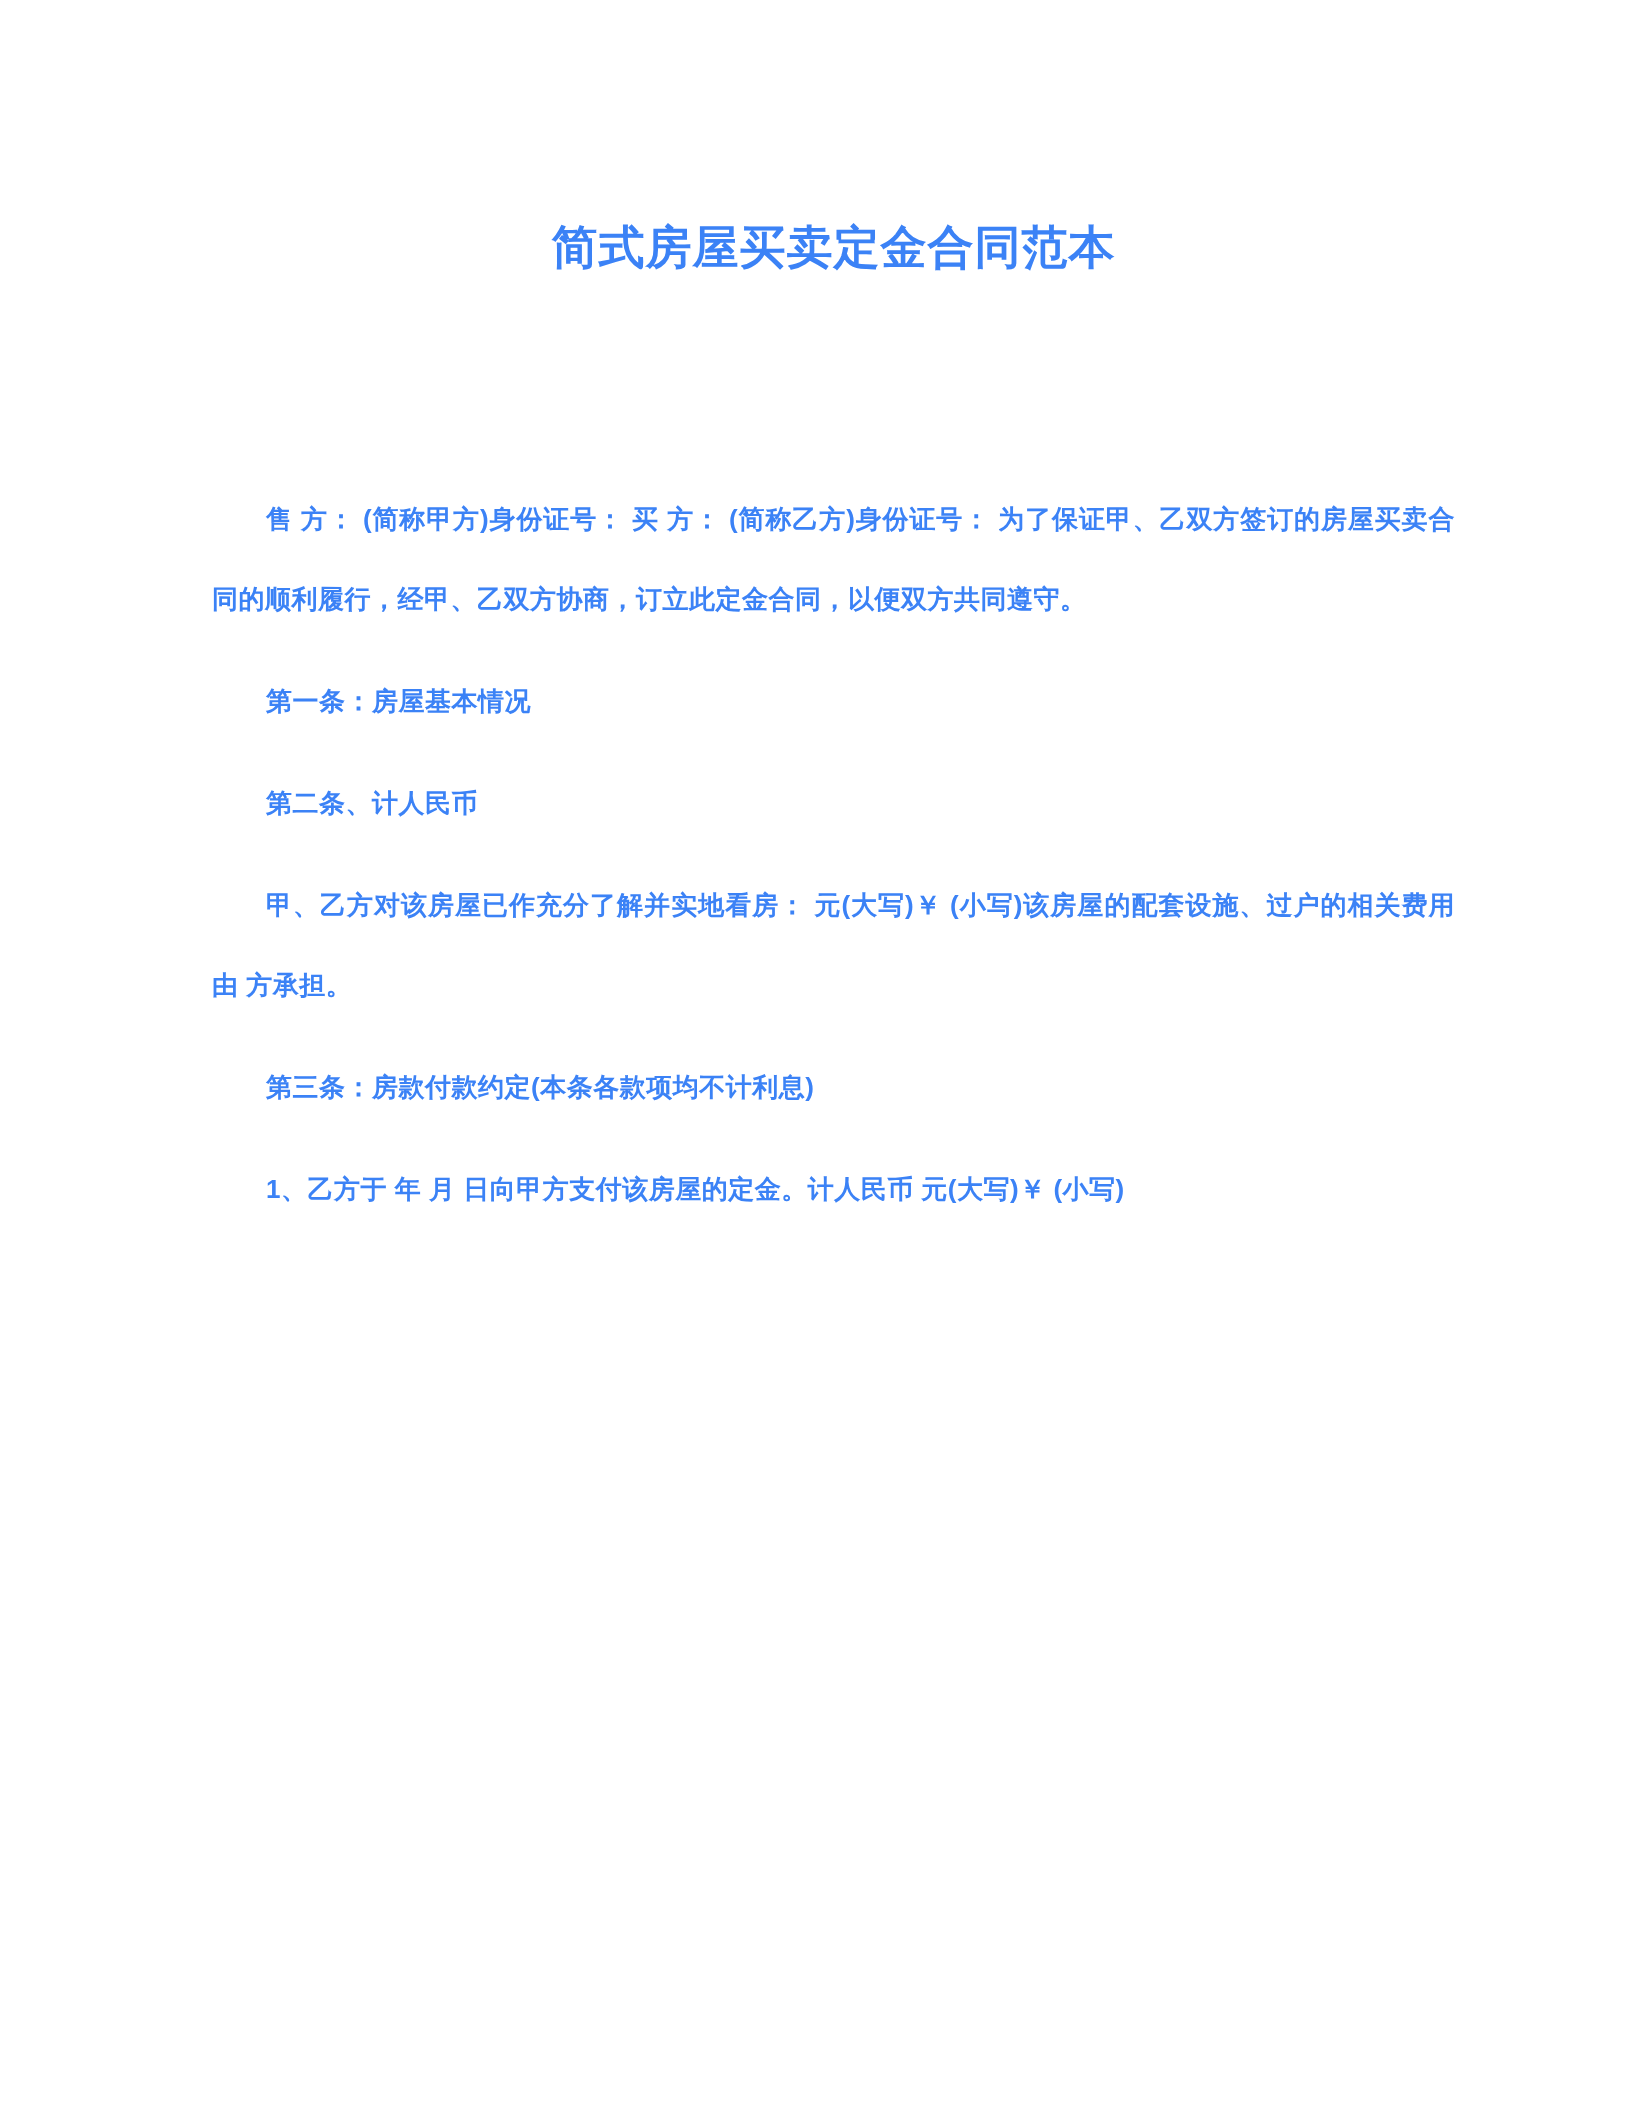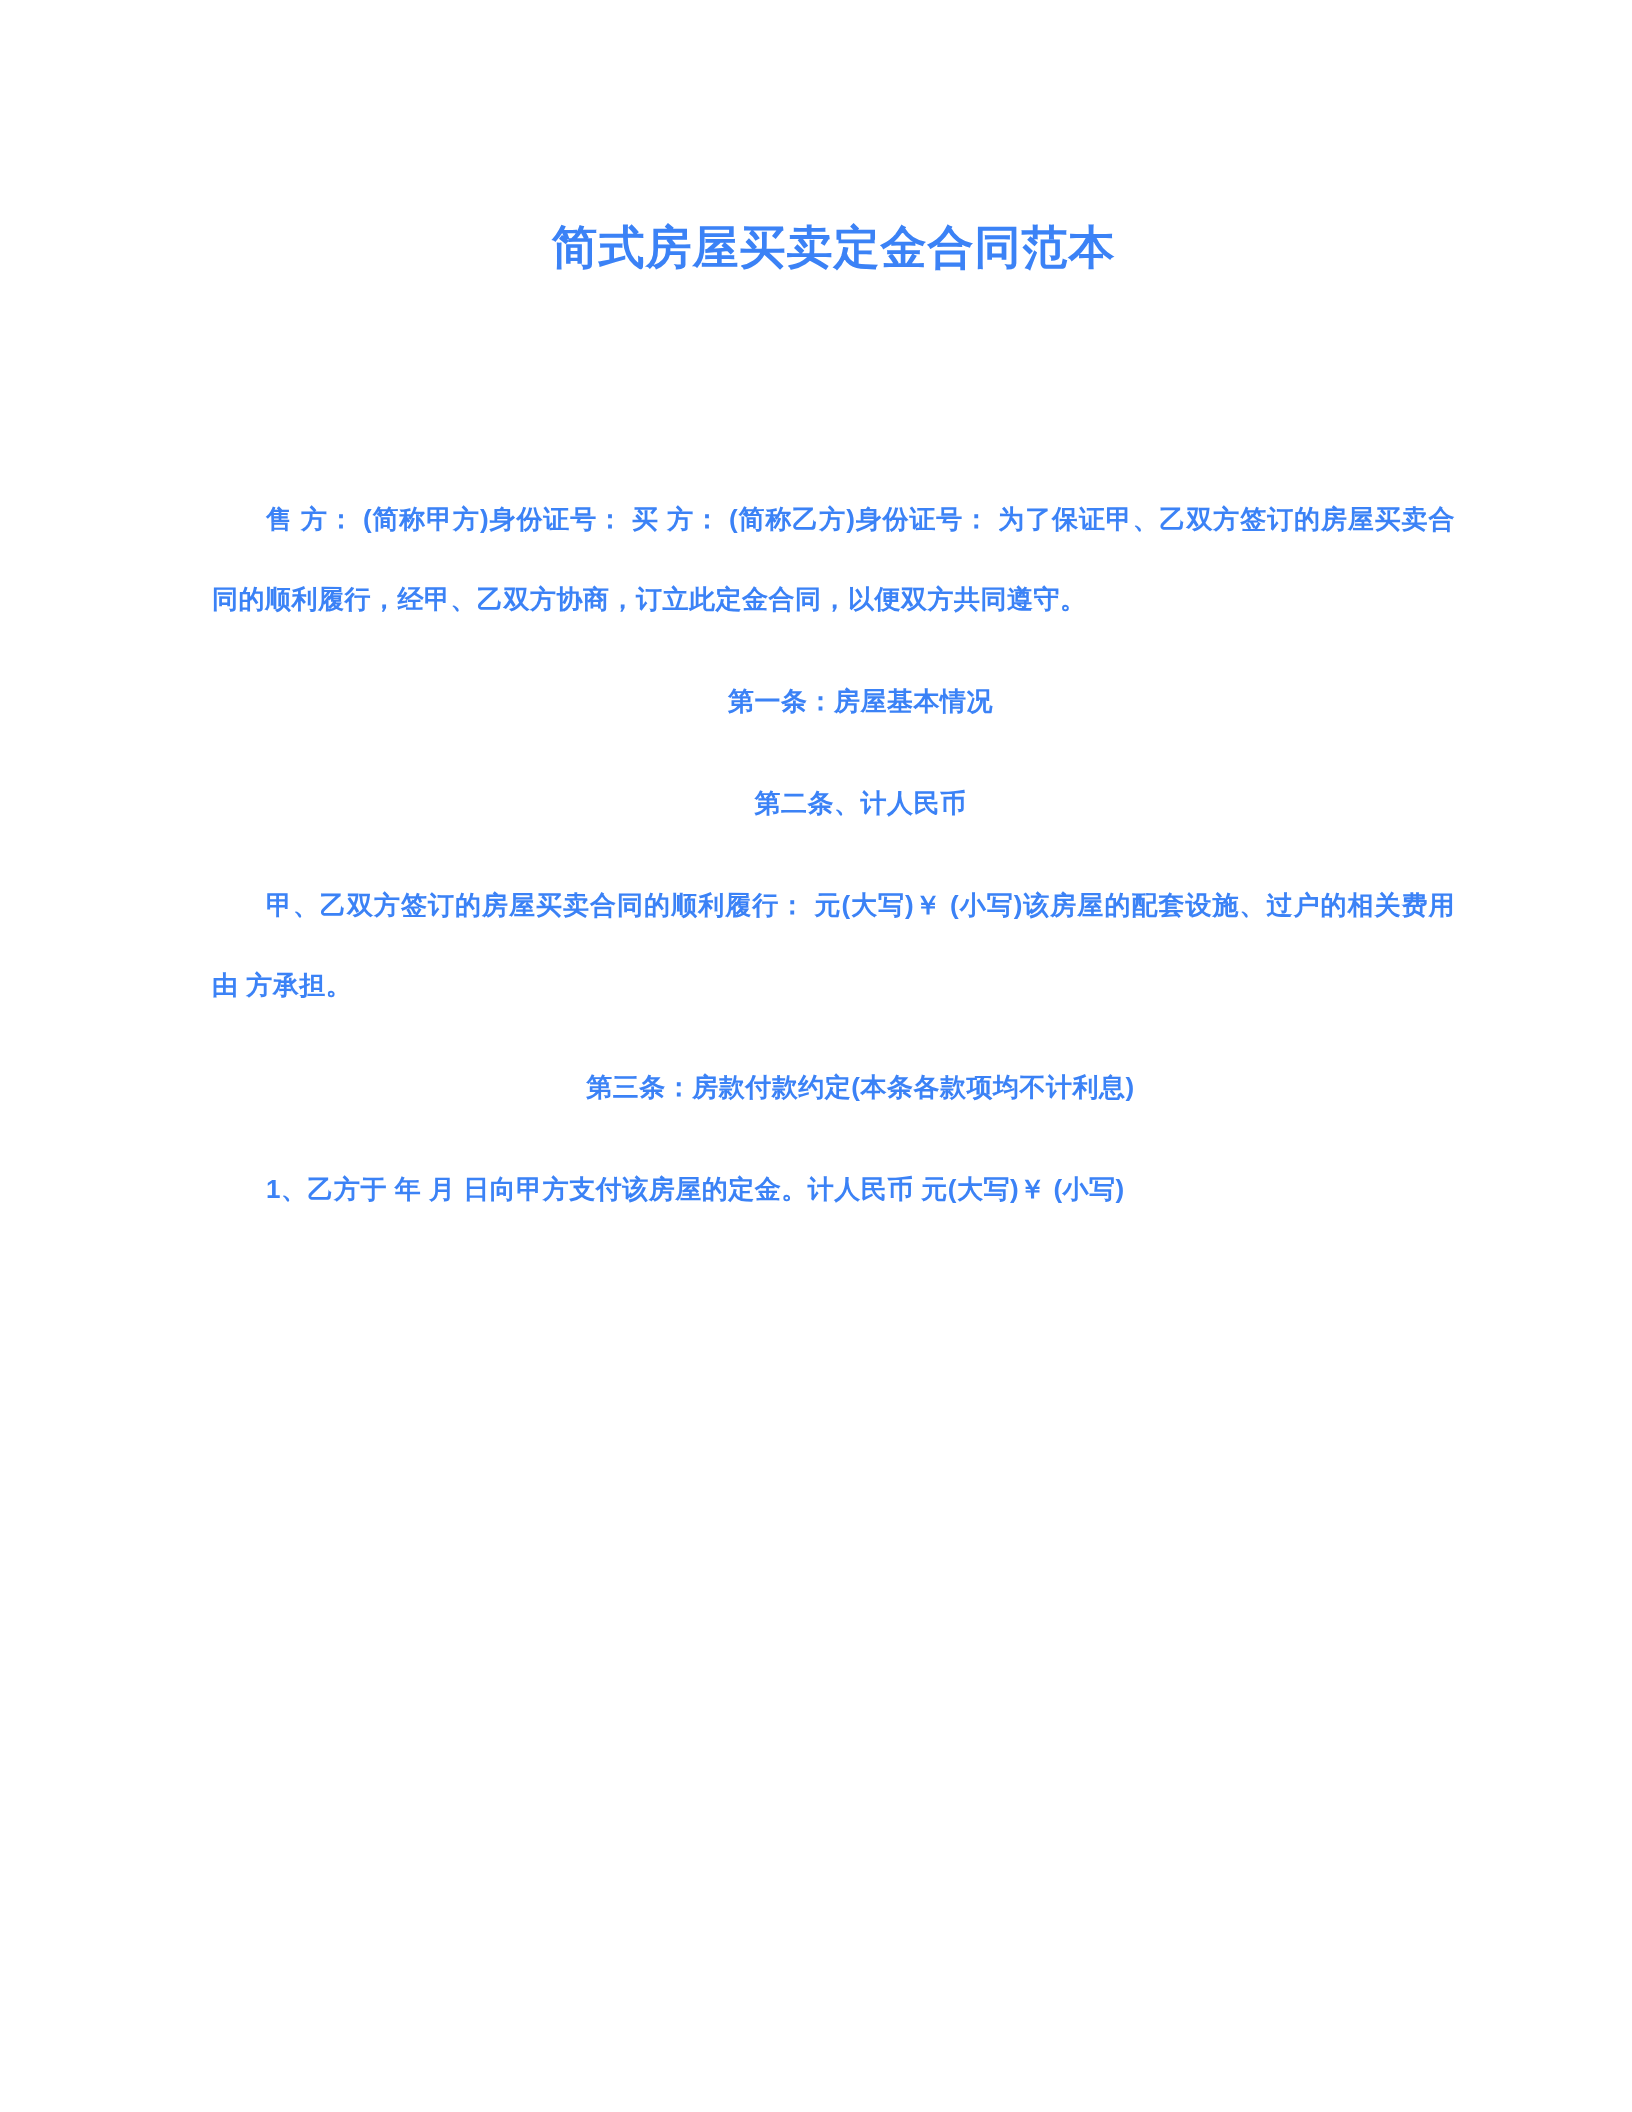--- a/index.html
+++ b/index.html
@@ -32,35 +32,35 @@
     font-size: 26px;
     line-height: 80px;
     text-indent: 54px;
     letter-spacing: 0.5px;
     font-weight: 700;
   }
   .paragraph {
     text-align: justify;
   }
   .heading {
-    text-align: center;
+    text-align: left;
   }
 </style>
 </head>
 <body>
 
 <div class="page">
   <h1 class="doc-title">简式房屋买卖定金合同范本</h1>
 
   <p class="block paragraph">售 方： (简称甲方)身份证号： 买 方： (简称乙方)身份证号： 为了保证甲、乙双方签订的房屋买卖合同的顺利履行，经甲、乙双方协商，订立此定金合同，以便双方共同遵守。</p>
 
   <p class="block heading">第一条：房屋基本情况</p>
 
 
   <p class="block heading">第二条、计人民币</p>
 
-  <p class="block paragraph">甲、乙双方签订的房屋买卖合同的顺利履行： 元(大写)￥ (小写)该房屋的配套设施、过户的相关费用由 方承担。</p>
+  <p class="block paragraph">甲、乙方对该房屋已作充分了解并实地看房： 元(大写)￥ (小写)该房屋的配套设施、过户的相关费用由 方承担。</p>
 
   <p class="block heading">第三条：房款付款约定(本条各款项均不计利息)</p>
 
 
   <p class="block paragraph">1、乙方于 年 月 日向甲方支付该房屋的定金。计人民币 元(大写)￥ (小写)</p>
 </div>
 
 </body></html>

